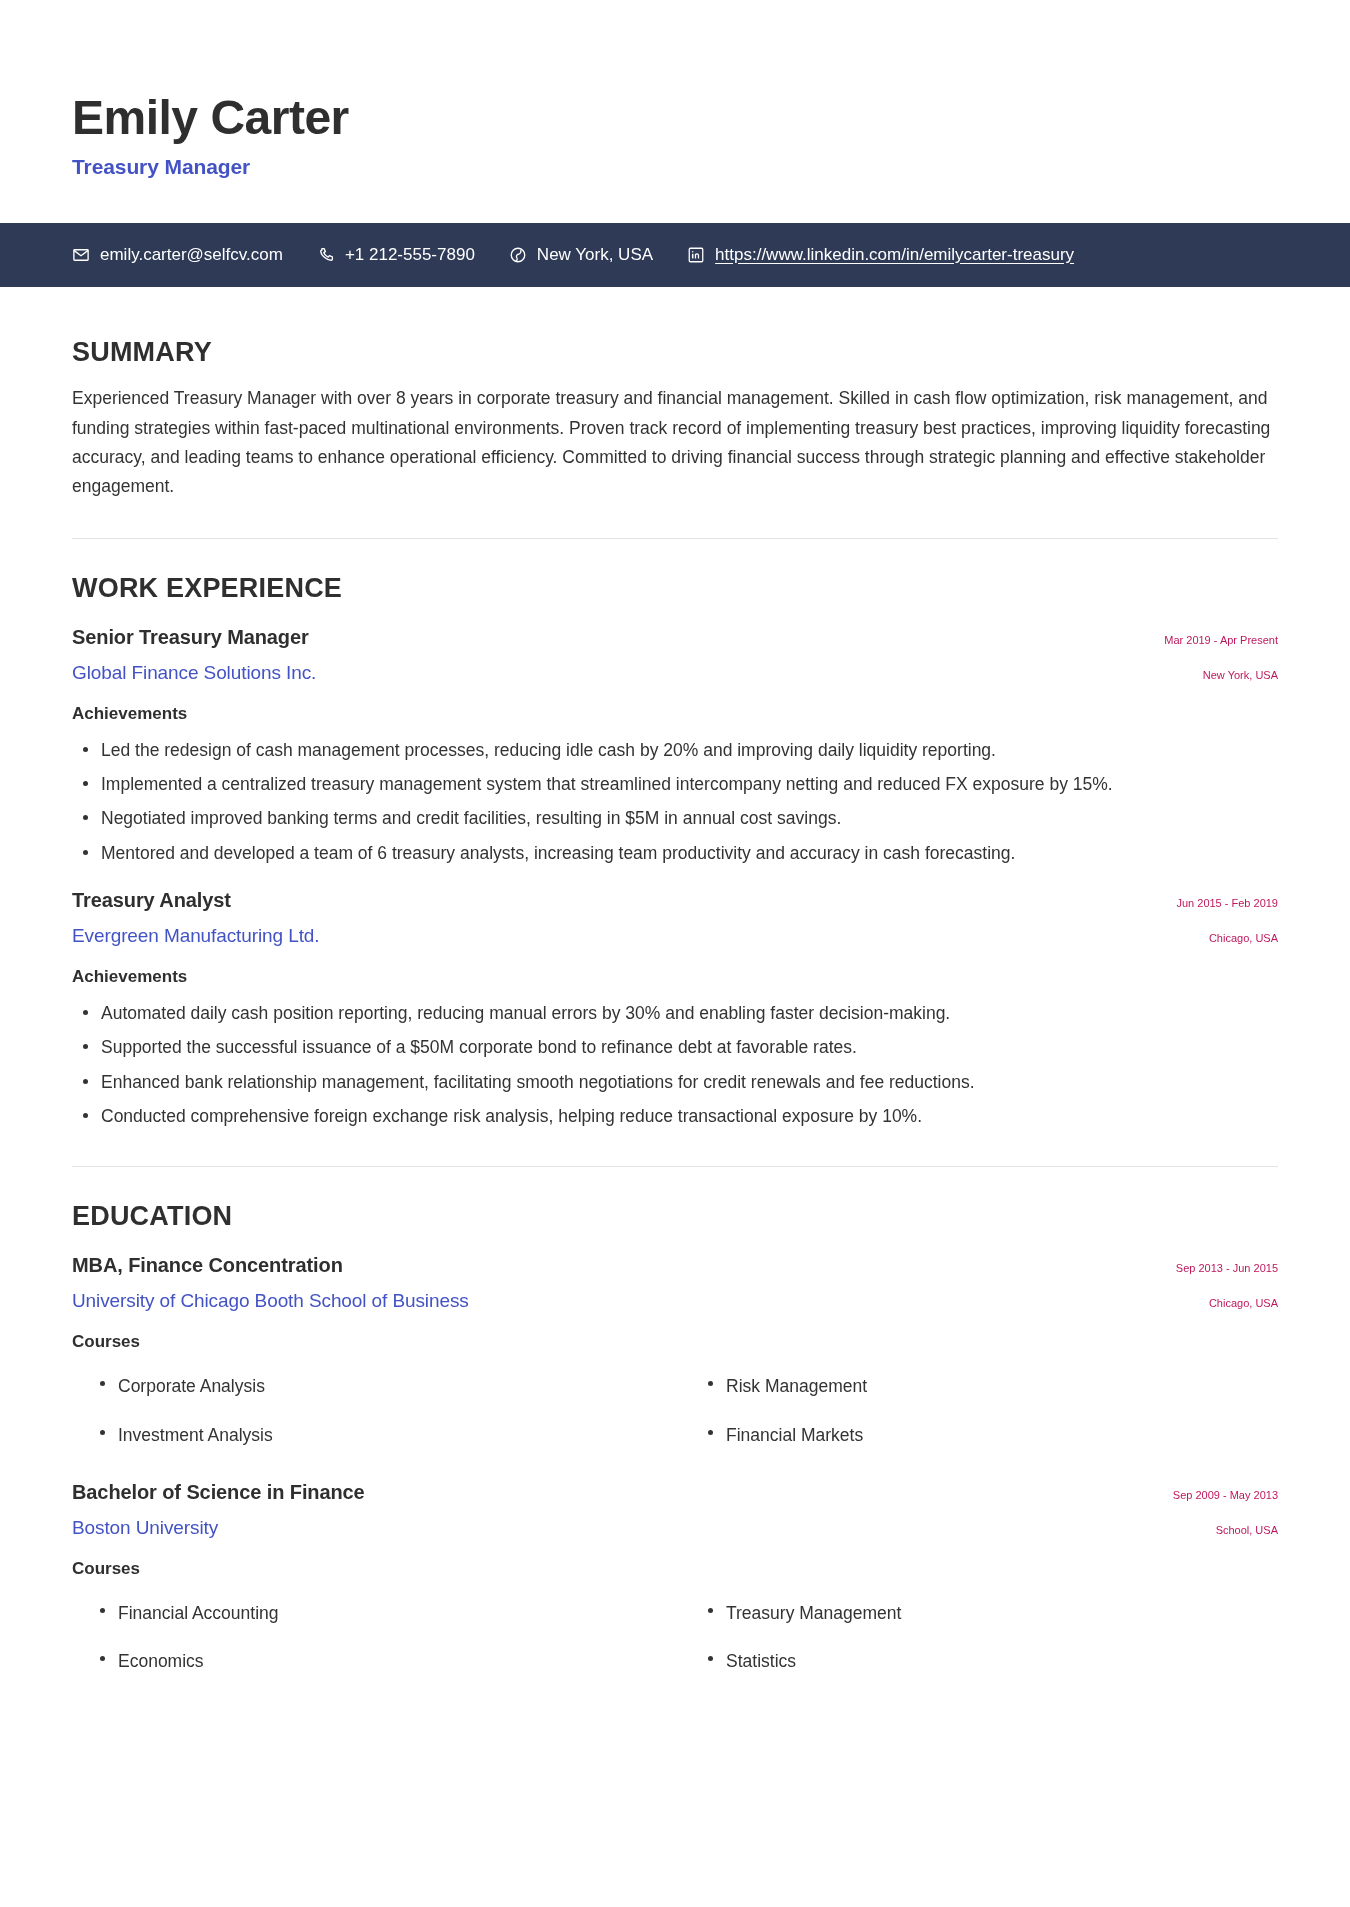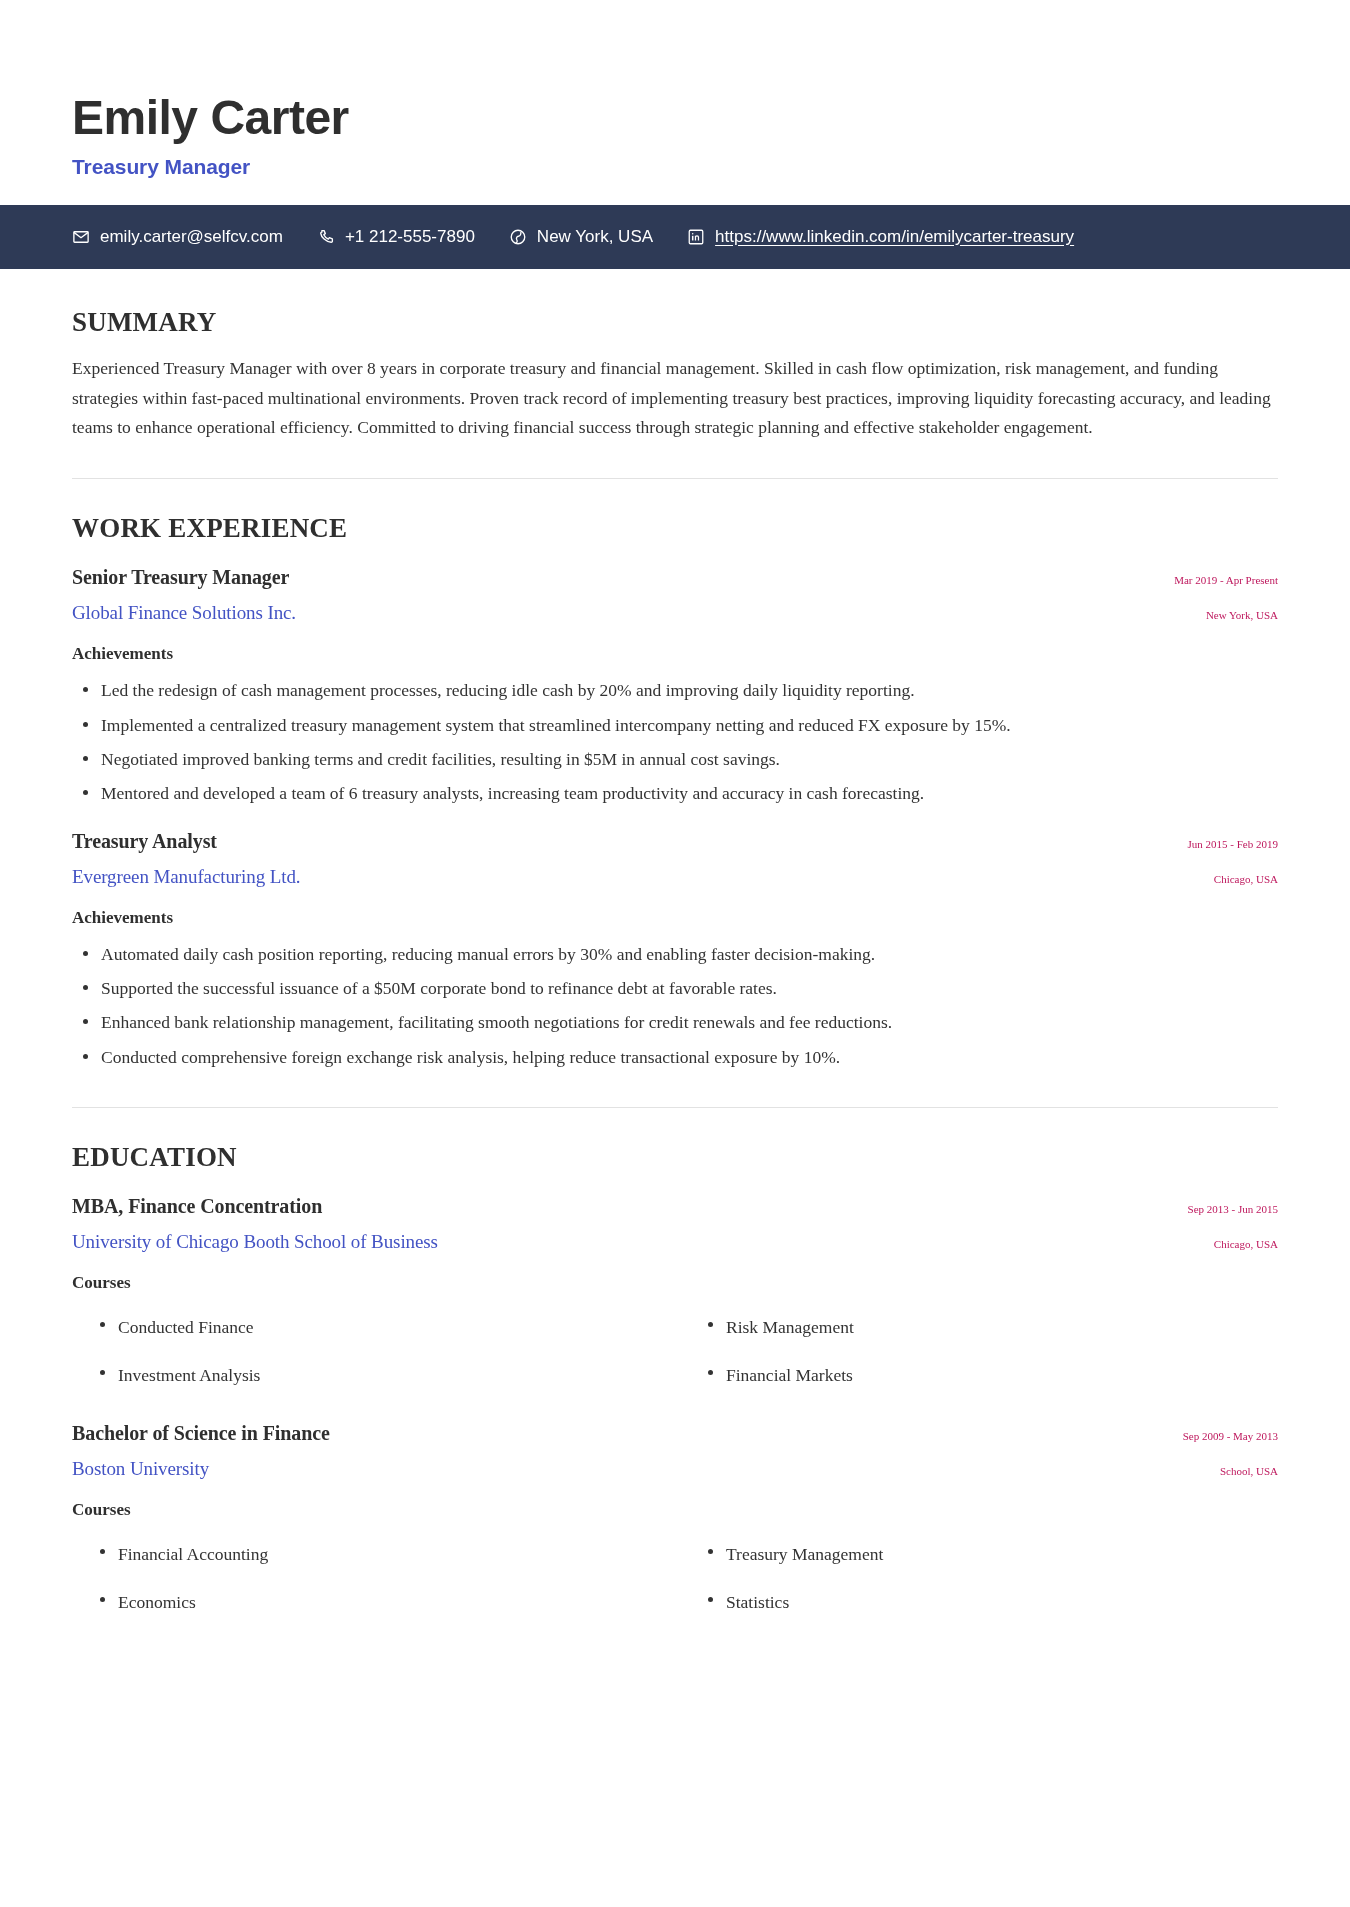--- a/index.html
+++ b/index.html
@@ -35,21 +35,21 @@
   .job-title {
     font-size: 21px;
     font-weight: 700;
     color: #4353c4;
     margin-top: 10px;
     letter-spacing: -0.1px;
   }
 
   
   .contact-bar {
-    margin-top: 26px;
+    margin-top: 44px;
     width: 100%;
     background: #2e3a56;
     color: #ffffff;
     padding: 22px 72px;
     display: flex;
     align-items: center;
     gap: 34px;
     flex-wrap: wrap;
   }
   .contact-item {
@@ -69,21 +69,21 @@
     flex: 0 0 auto;
   }
   .contact-item .ico svg { display: block; }
   .contact-link {
     color: #ffffff;
     text-decoration: underline;
     text-underline-offset: 3px;
   }
 
   
-  .content { padding: 4px 72px; font-family: Liberation Serif, serif; }
+  .content { padding: 16px 72px; }
 
   .section { padding-top: 34px; }
   .section-title {
     font-size: 27px;
     font-weight: 700;
     color: #2f2f2f;
     letter-spacing: 0.2px;
     margin-bottom: 16px;
   }
   .divider {
@@ -297,21 +297,21 @@
         <div class="entry-row">
           <div class="entry-heading">MBA, Finance Concentration</div>
           <div class="entry-meta">Sep 2013 - Jun 2015</div>
         </div>
         <div class="entry-row">
           <div class="entry-org">University of Chicago Booth School of Business</div>
           <div class="entry-meta second">Chicago, USA</div>
         </div>
         <div class="sub-label">Courses</div>
         <div class="courses-grid">
-          <div class="course-item">Conducted Finance</div>
+          <div class="course-item">Corporate Analysis</div>
           <div class="course-item">Risk Management</div>
           <div class="course-item">Investment Analysis</div>
           <div class="course-item">Financial Markets</div>
         </div>
       </div>
 
       <div class="entry">
         <div class="entry-row">
           <div class="entry-heading">Bachelor of Science in Finance</div>
           <div class="entry-meta">Sep 2009 - May 2013</div>

